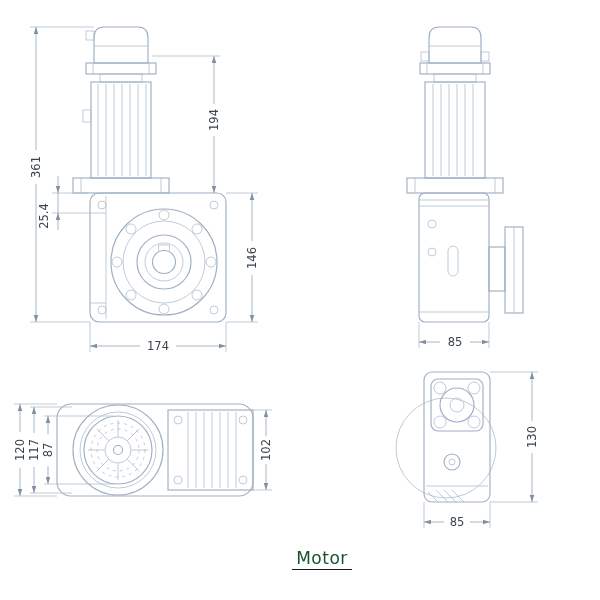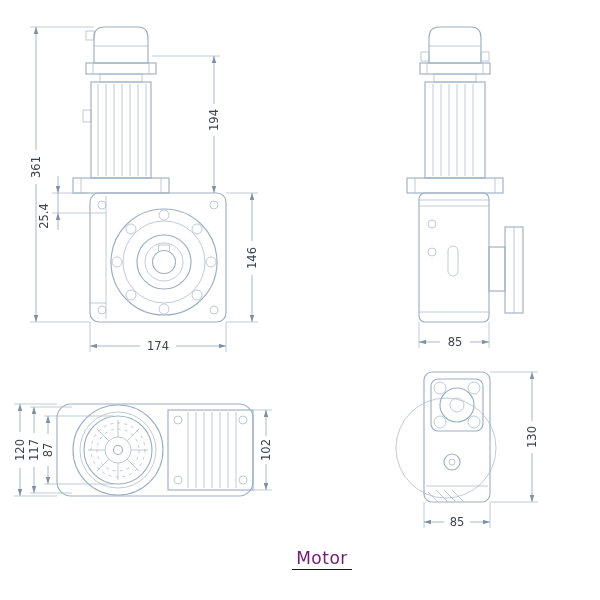--- a/index.html
+++ b/index.html
@@ -12,21 +12,21 @@
   .o  {stroke:#9db0c3;stroke-width:1.15;fill:none;}
   .t  {stroke:#a9bac9;stroke-width:0.75;fill:none;}
   .d  {stroke:#93a5b7;stroke-width:0.8;fill:none;}
   .dash{stroke-dasharray:3 4;}
   .dt {fill:#3a444e;font-size:11.5px;font-family:"DejaVu Sans","Liberation Sans",sans-serif;}
   .title-wrap{
     position:absolute;top:548px;left:0;width:100%;text-align:center;
   }
   .title-wrap span{
     display:inline-block;transform:translateX(22px);
-    font-size:17px;color:#701a75;border-bottom:1.5px solid #1a1a1a;
+    font-size:17px;color:#14532d;border-bottom:1.5px solid #1a1a1a;
     padding:0 4px 1px 4px;letter-spacing:0.5px;
   }
 </style>
 </head>
 <body>
 
 <svg width="600" height="600" viewBox="0 0 600 600">
   <defs>
     <marker id="arr" viewBox="0 0 10 10" refX="10" refY="5" markerWidth="9" markerHeight="9" orient="auto">
       <path d="M0,1.8 L10,5 L0,8.2 Z" fill="#7f91a3"></path>

